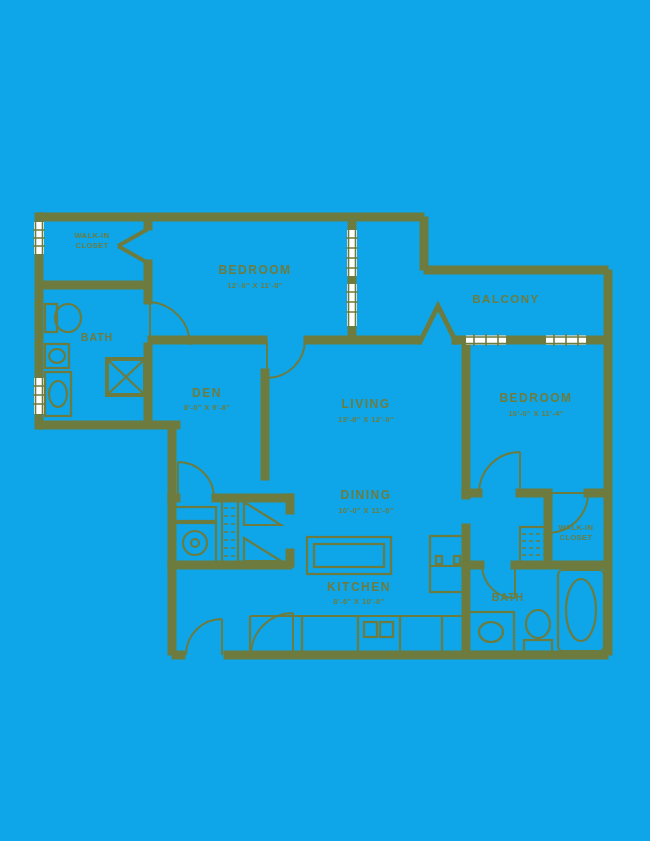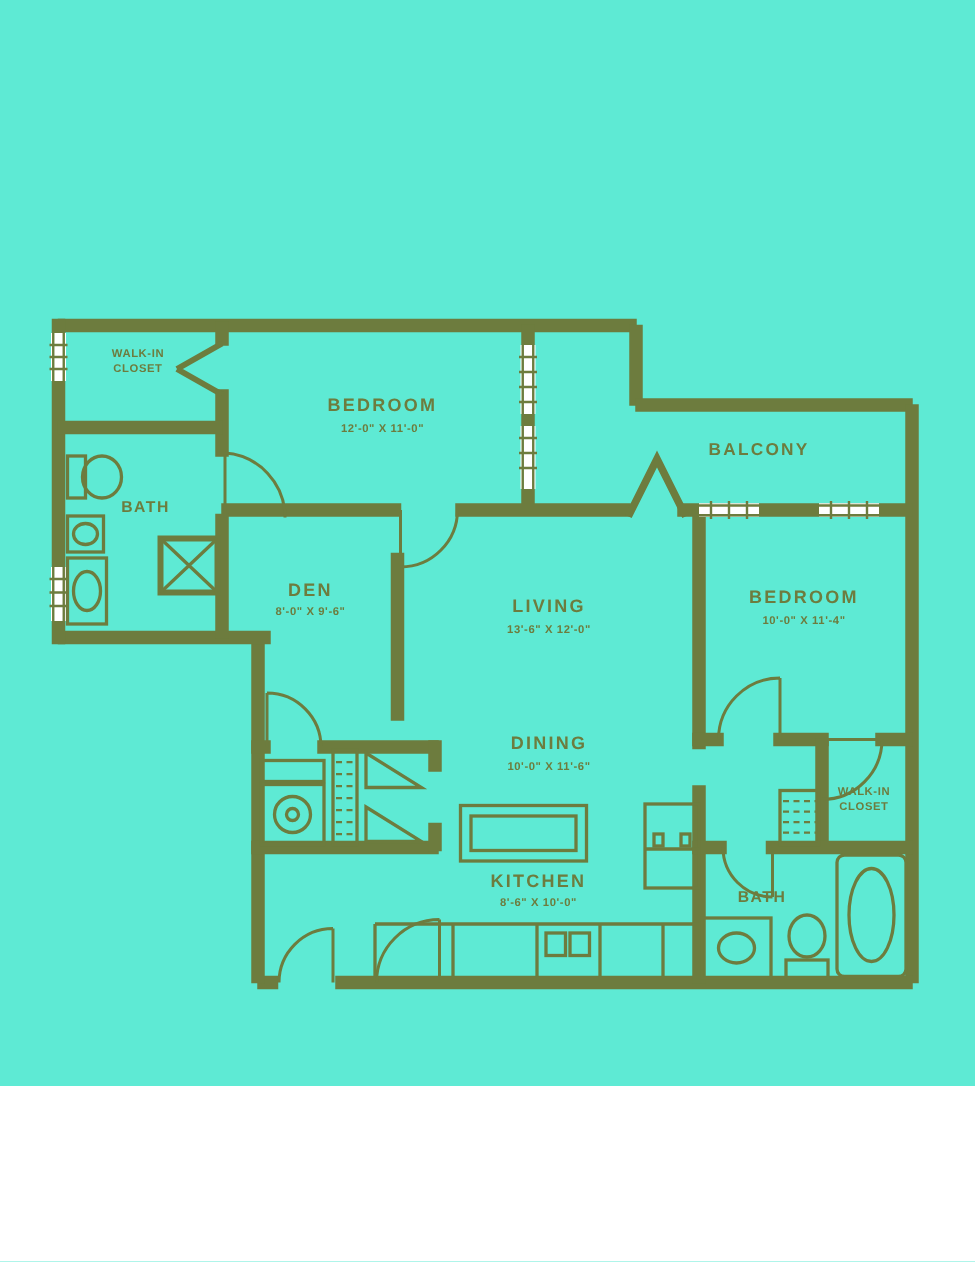--- a/index.html
+++ b/index.html
@@ -1,16 +1,16 @@
 <!DOCTYPE html>
 <html><head>
 <meta charset="utf-8">
 <style>
   html,body{margin:0;padding:0;background:#ffffff;}
-  .stage{position:relative;width:650px;height:724px;background:#5eead4;overflow:hidden;
+  .stage{position:relative;width:650px;height:841px;background:#0ea5e9;overflow:hidden;
          font-family:"Liberation Sans", sans-serif;}
   svg{position:absolute;left:0;top:0;}
   text{fill:#6D7C3E;font-family:"Liberation Sans", sans-serif;font-weight:bold;}
   .room-name{font-size:12px;letter-spacing:1.5px;text-anchor:middle;}
   .room-dims{font-size:7.5px;letter-spacing:0.4px;text-anchor:middle;}
   .small-label{font-size:10.5px;letter-spacing:1px;text-anchor:middle;}
   .tiny-label{font-size:7.5px;letter-spacing:0.4px;text-anchor:middle;}
   .balcony-label{font-size:11.5px;letter-spacing:1.5px;text-anchor:middle;}
   .wall{stroke:#6D7C3E;stroke-width:9;fill:none;stroke-linecap:square;}
   .thinwall{stroke:#6D7C3E;stroke-width:5;fill:none;stroke-linecap:square;}

